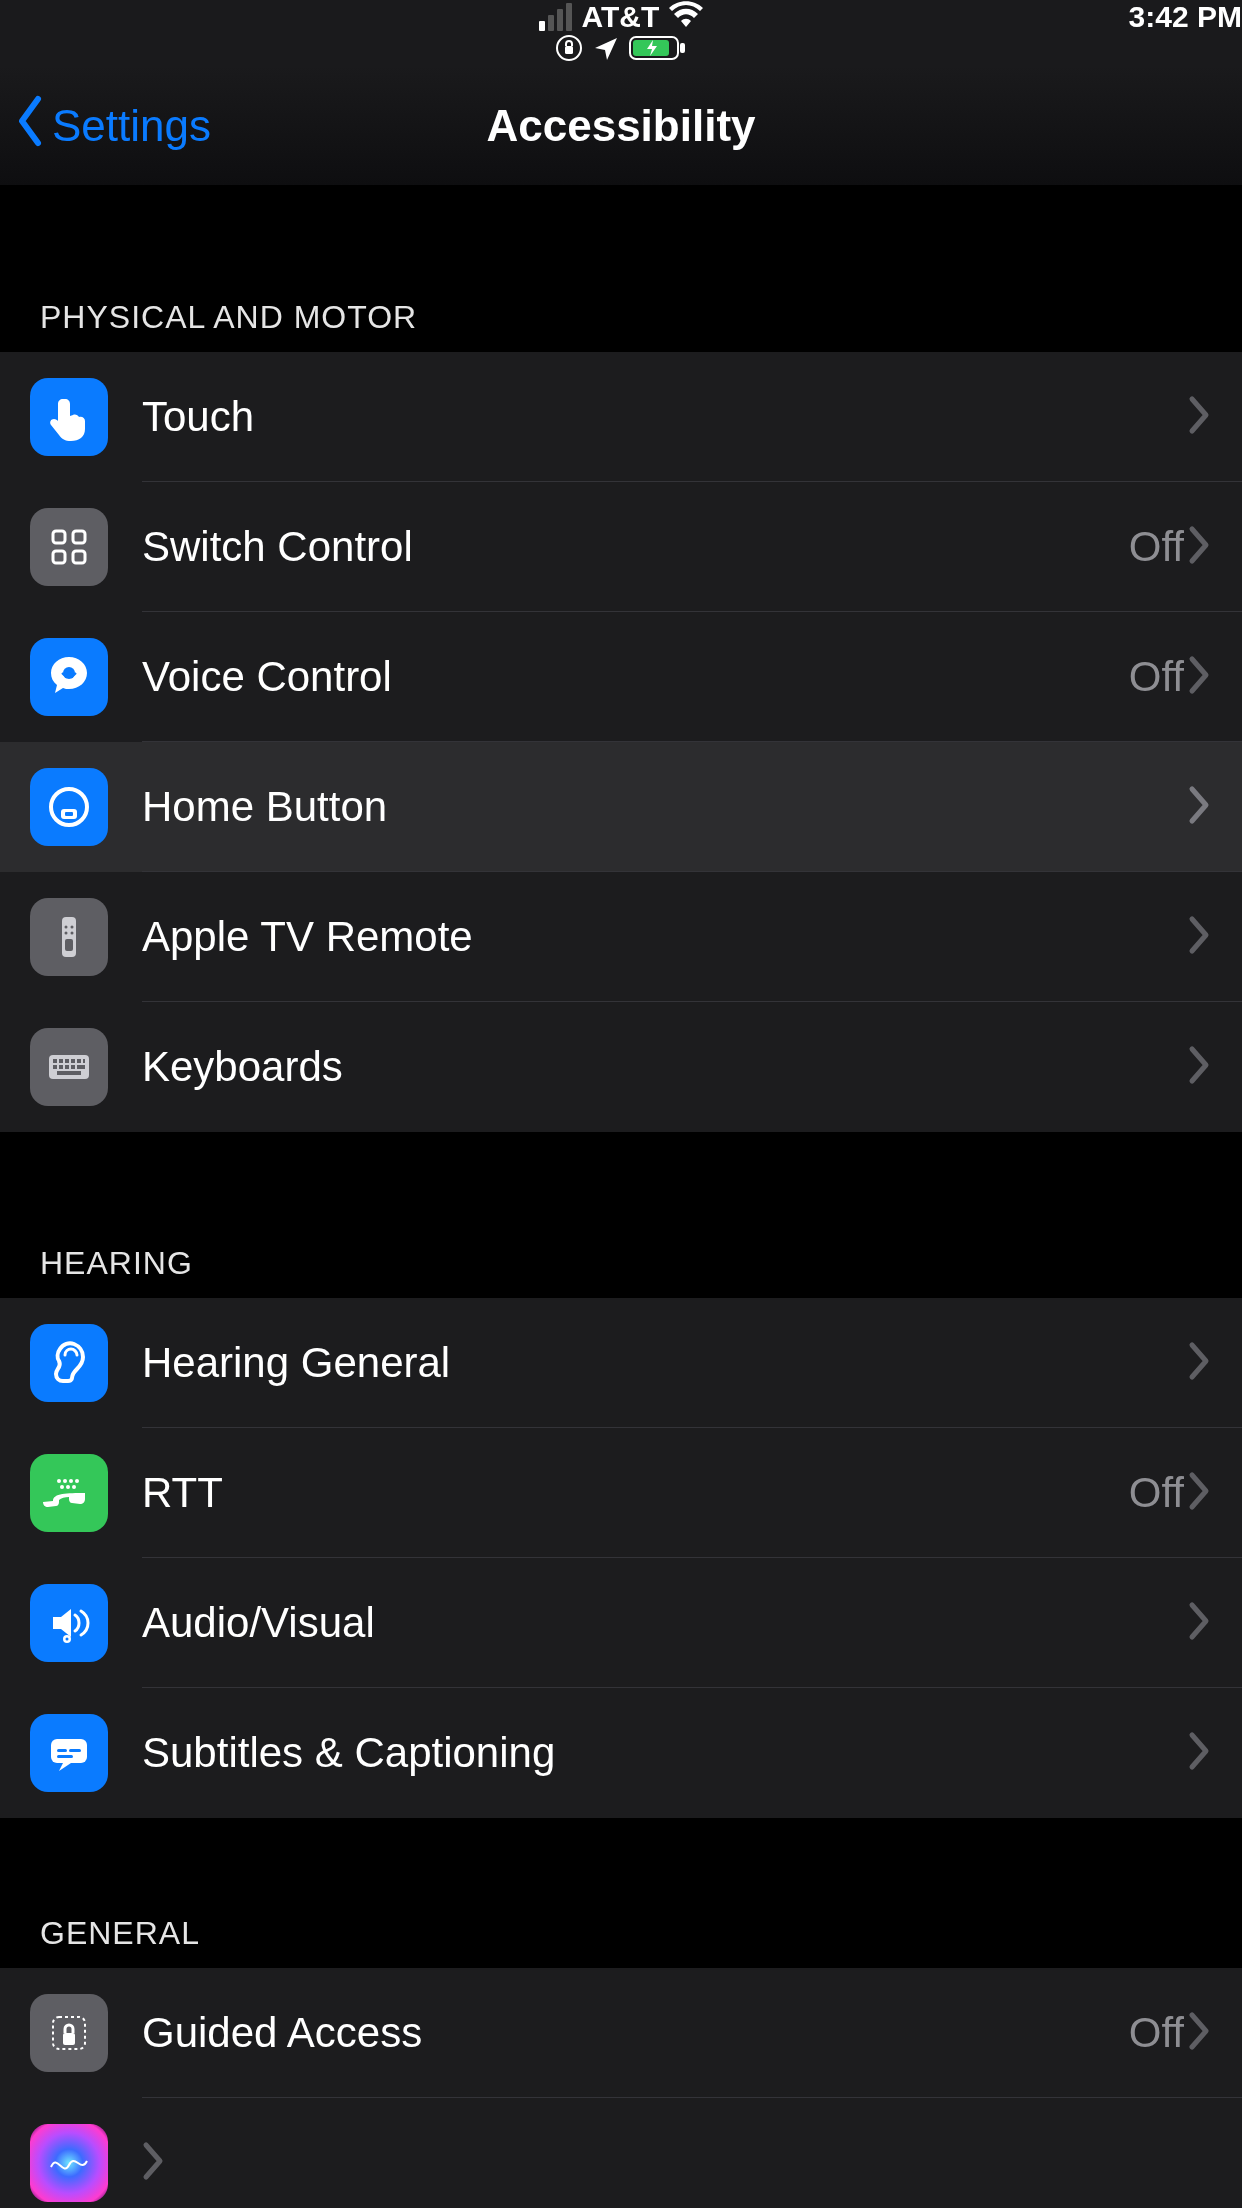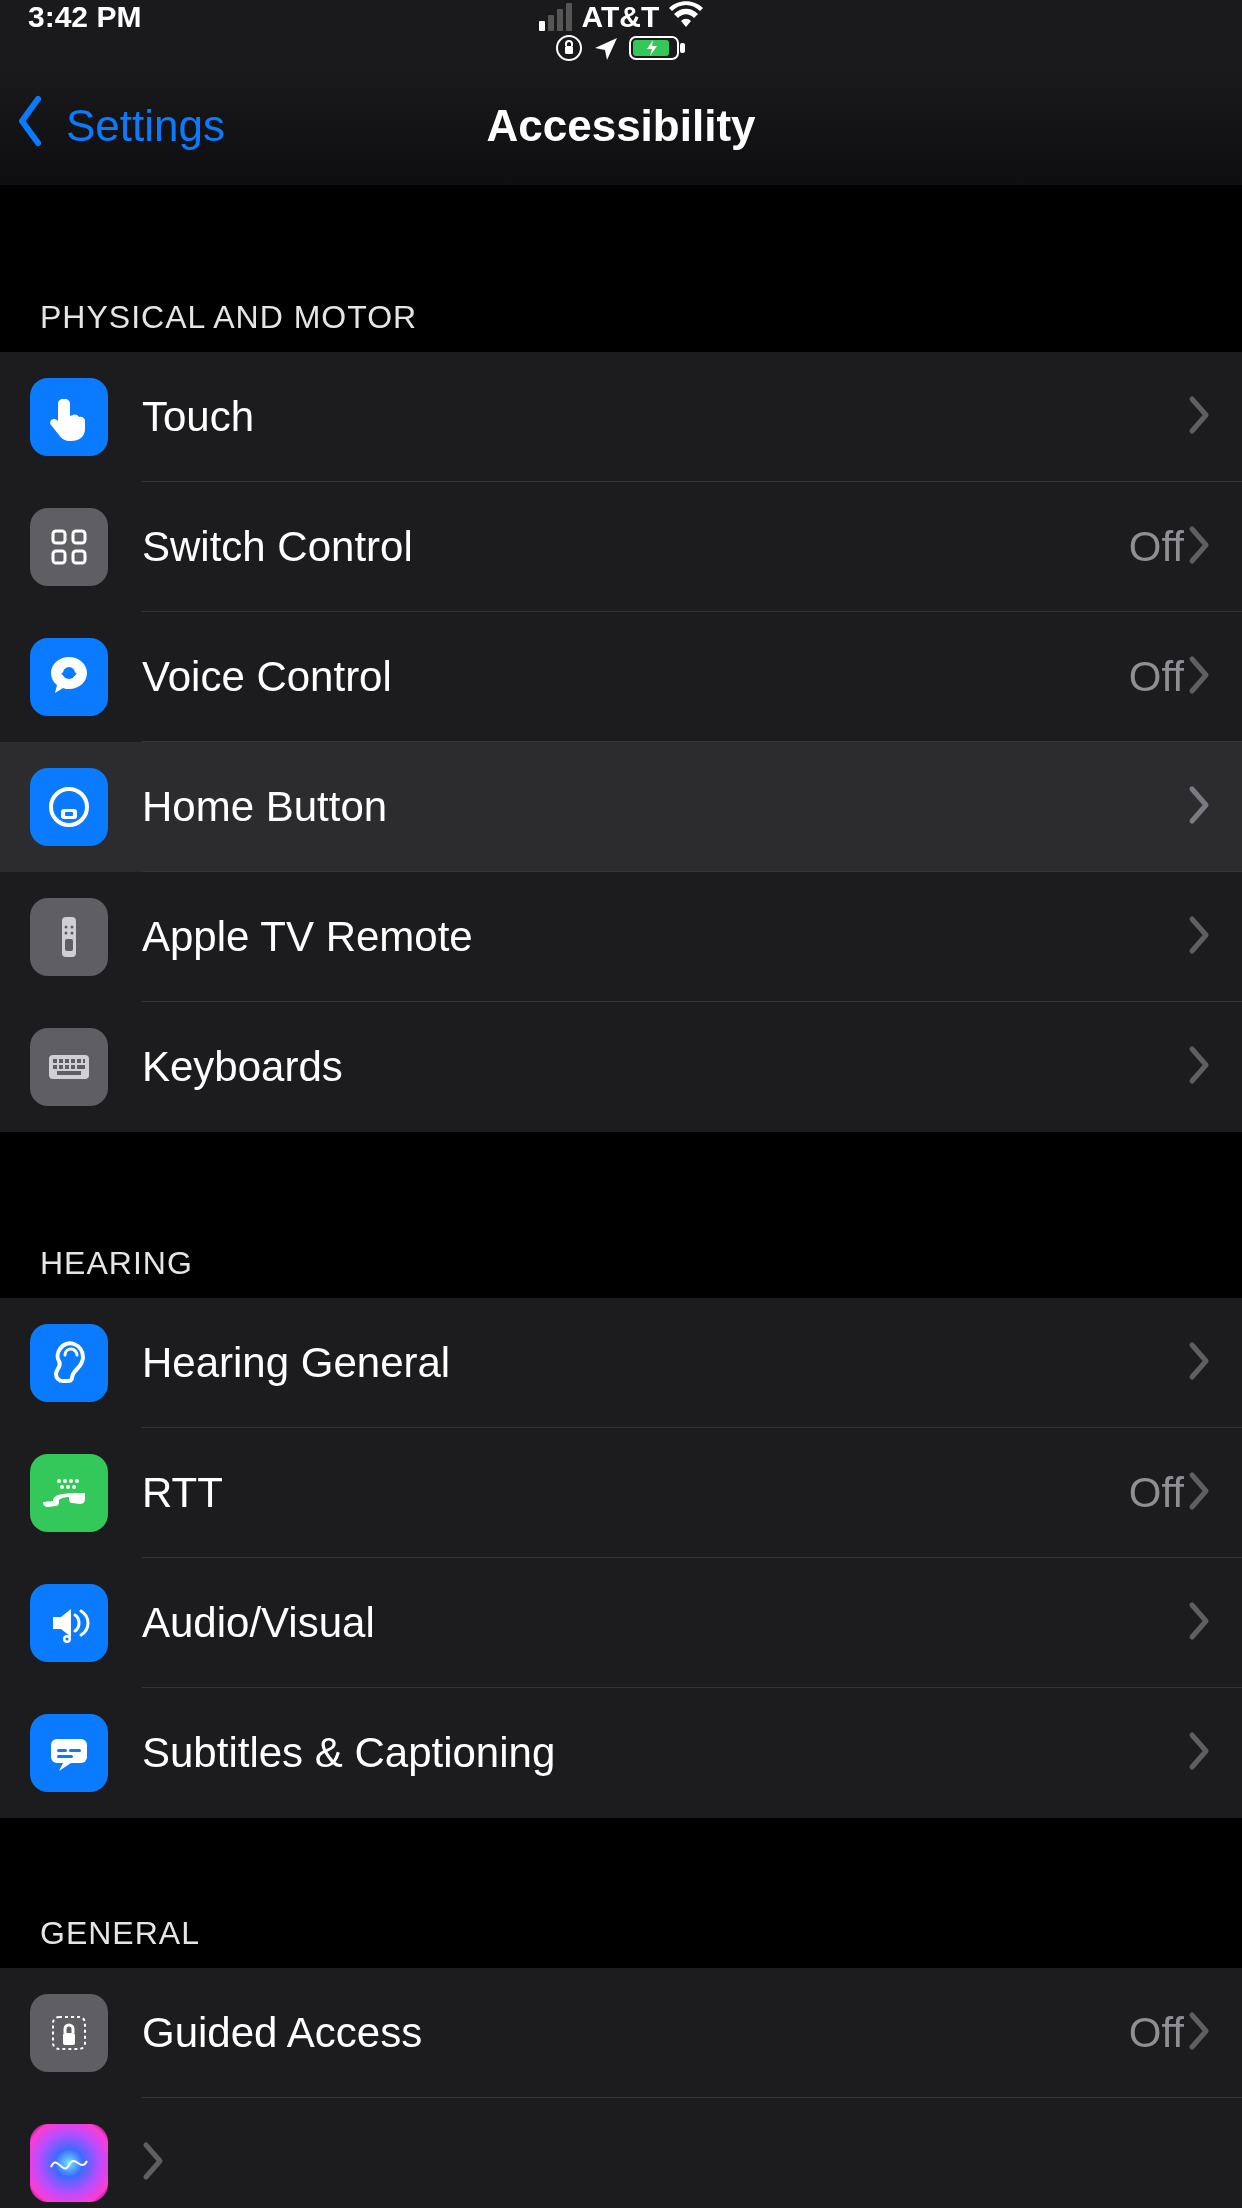--- a/index.html
+++ b/index.html
@@ -17,41 +17,41 @@
     display: flex;
     align-items: center;
     justify-content: space-between;
     padding: 0 24px;
     background: #1a1a1c;
     font-size: 30px;
     font-weight: 600;
     flex-direction: column;
   }
   .status-left, .status-right { display: flex; align-items: center; gap: 10px; }
-  .status-center { position: absolute; left: 8px; right: 0; text-align: left; pointer-events: none; margin-left: 20px; }
+  .status-center { position: absolute; left: 14px; right: 0; text-align: right; pointer-events: none; margin-left: 20px; }
   .signal-bars { display: inline-flex; align-items: flex-end; gap: 3px; }
   .signal-bars span { width: 6px; background: #555; border-radius: 1px; display: inline-block; }
   .signal-bars span.on { background: #fff; }
   .wifi-svg, .lock-svg, .loc-svg, .batt-svg { display: inline-block; vertical-align: middle; }
   
   .nav-bar {
     height: 120px;
     display: flex;
     align-items: center;
     position: relative;
     background: linear-gradient(#1a1a1c,#0e0e10);
     border-bottom: 1px solid #000;
   }
   .nav-back {
     display: flex;
     align-items: center;
     color: #0a7bff;
     font-size: 44px;
     padding-left: 14px;
-    gap: 20px;
+    gap: 6px;
   }
   .nav-back svg { width: 32px; height: 52px; }
   .nav-title {
     position: absolute;
     left: 0; right: 0;
     text-align: center;
     font-size: 44px;
     font-weight: 600;
     pointer-events: none;
   }

